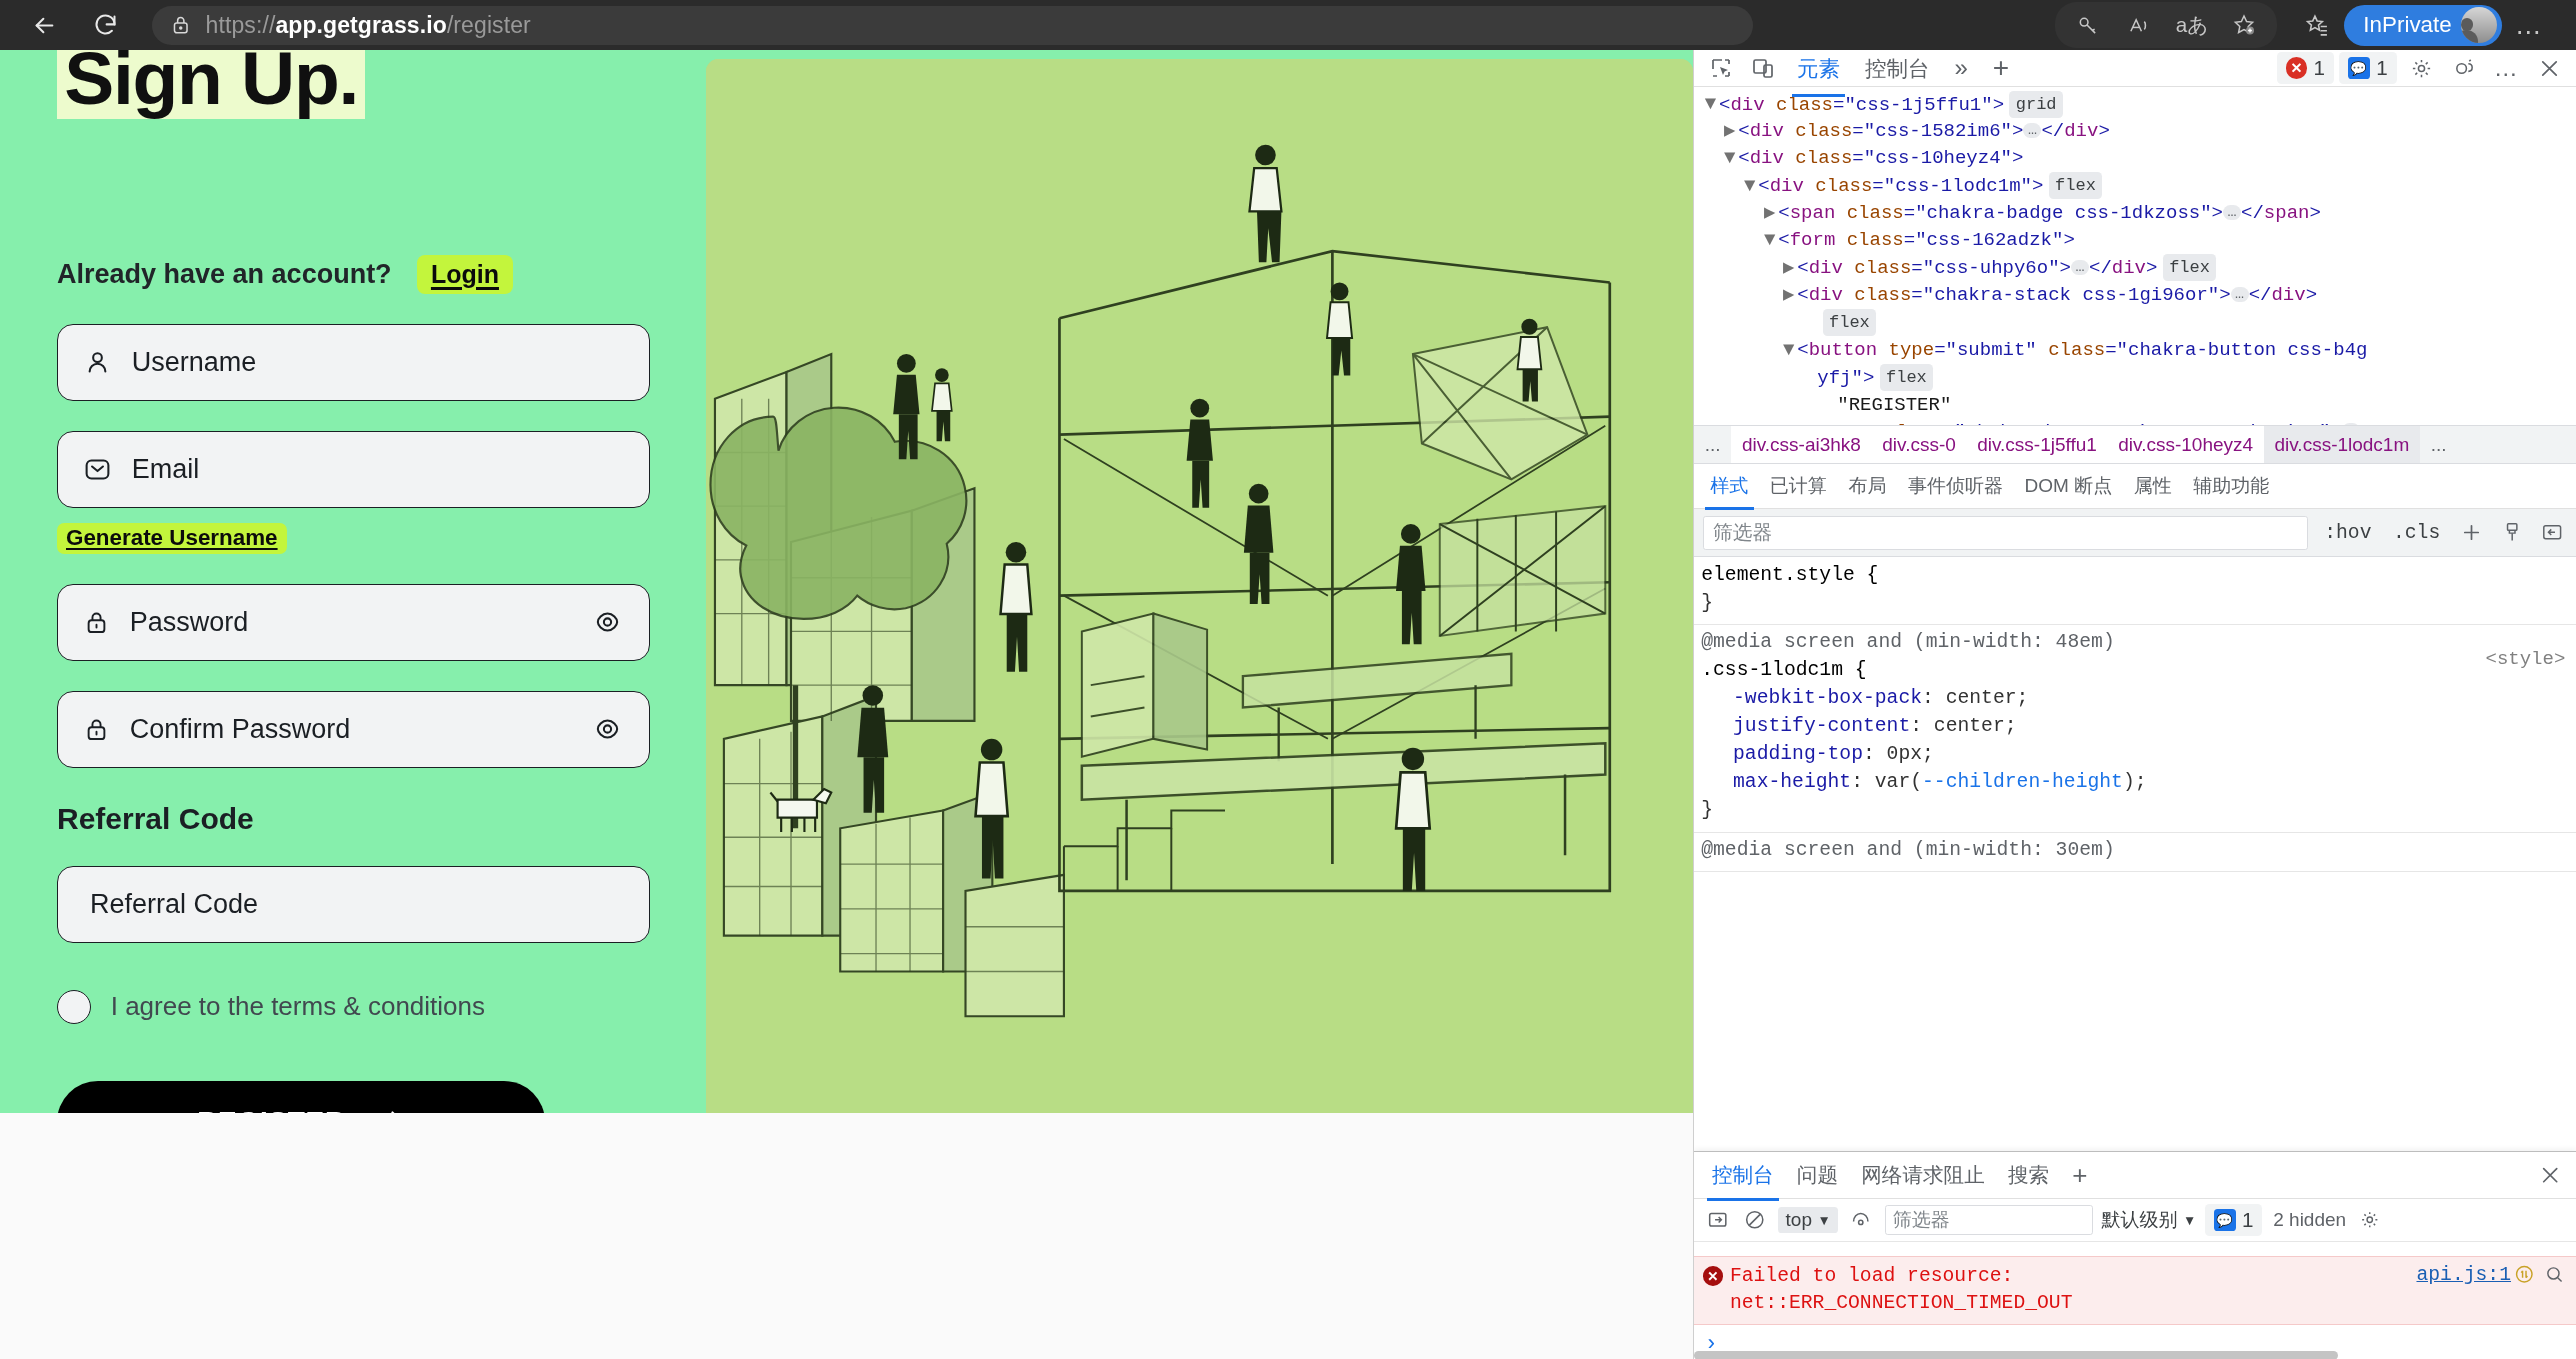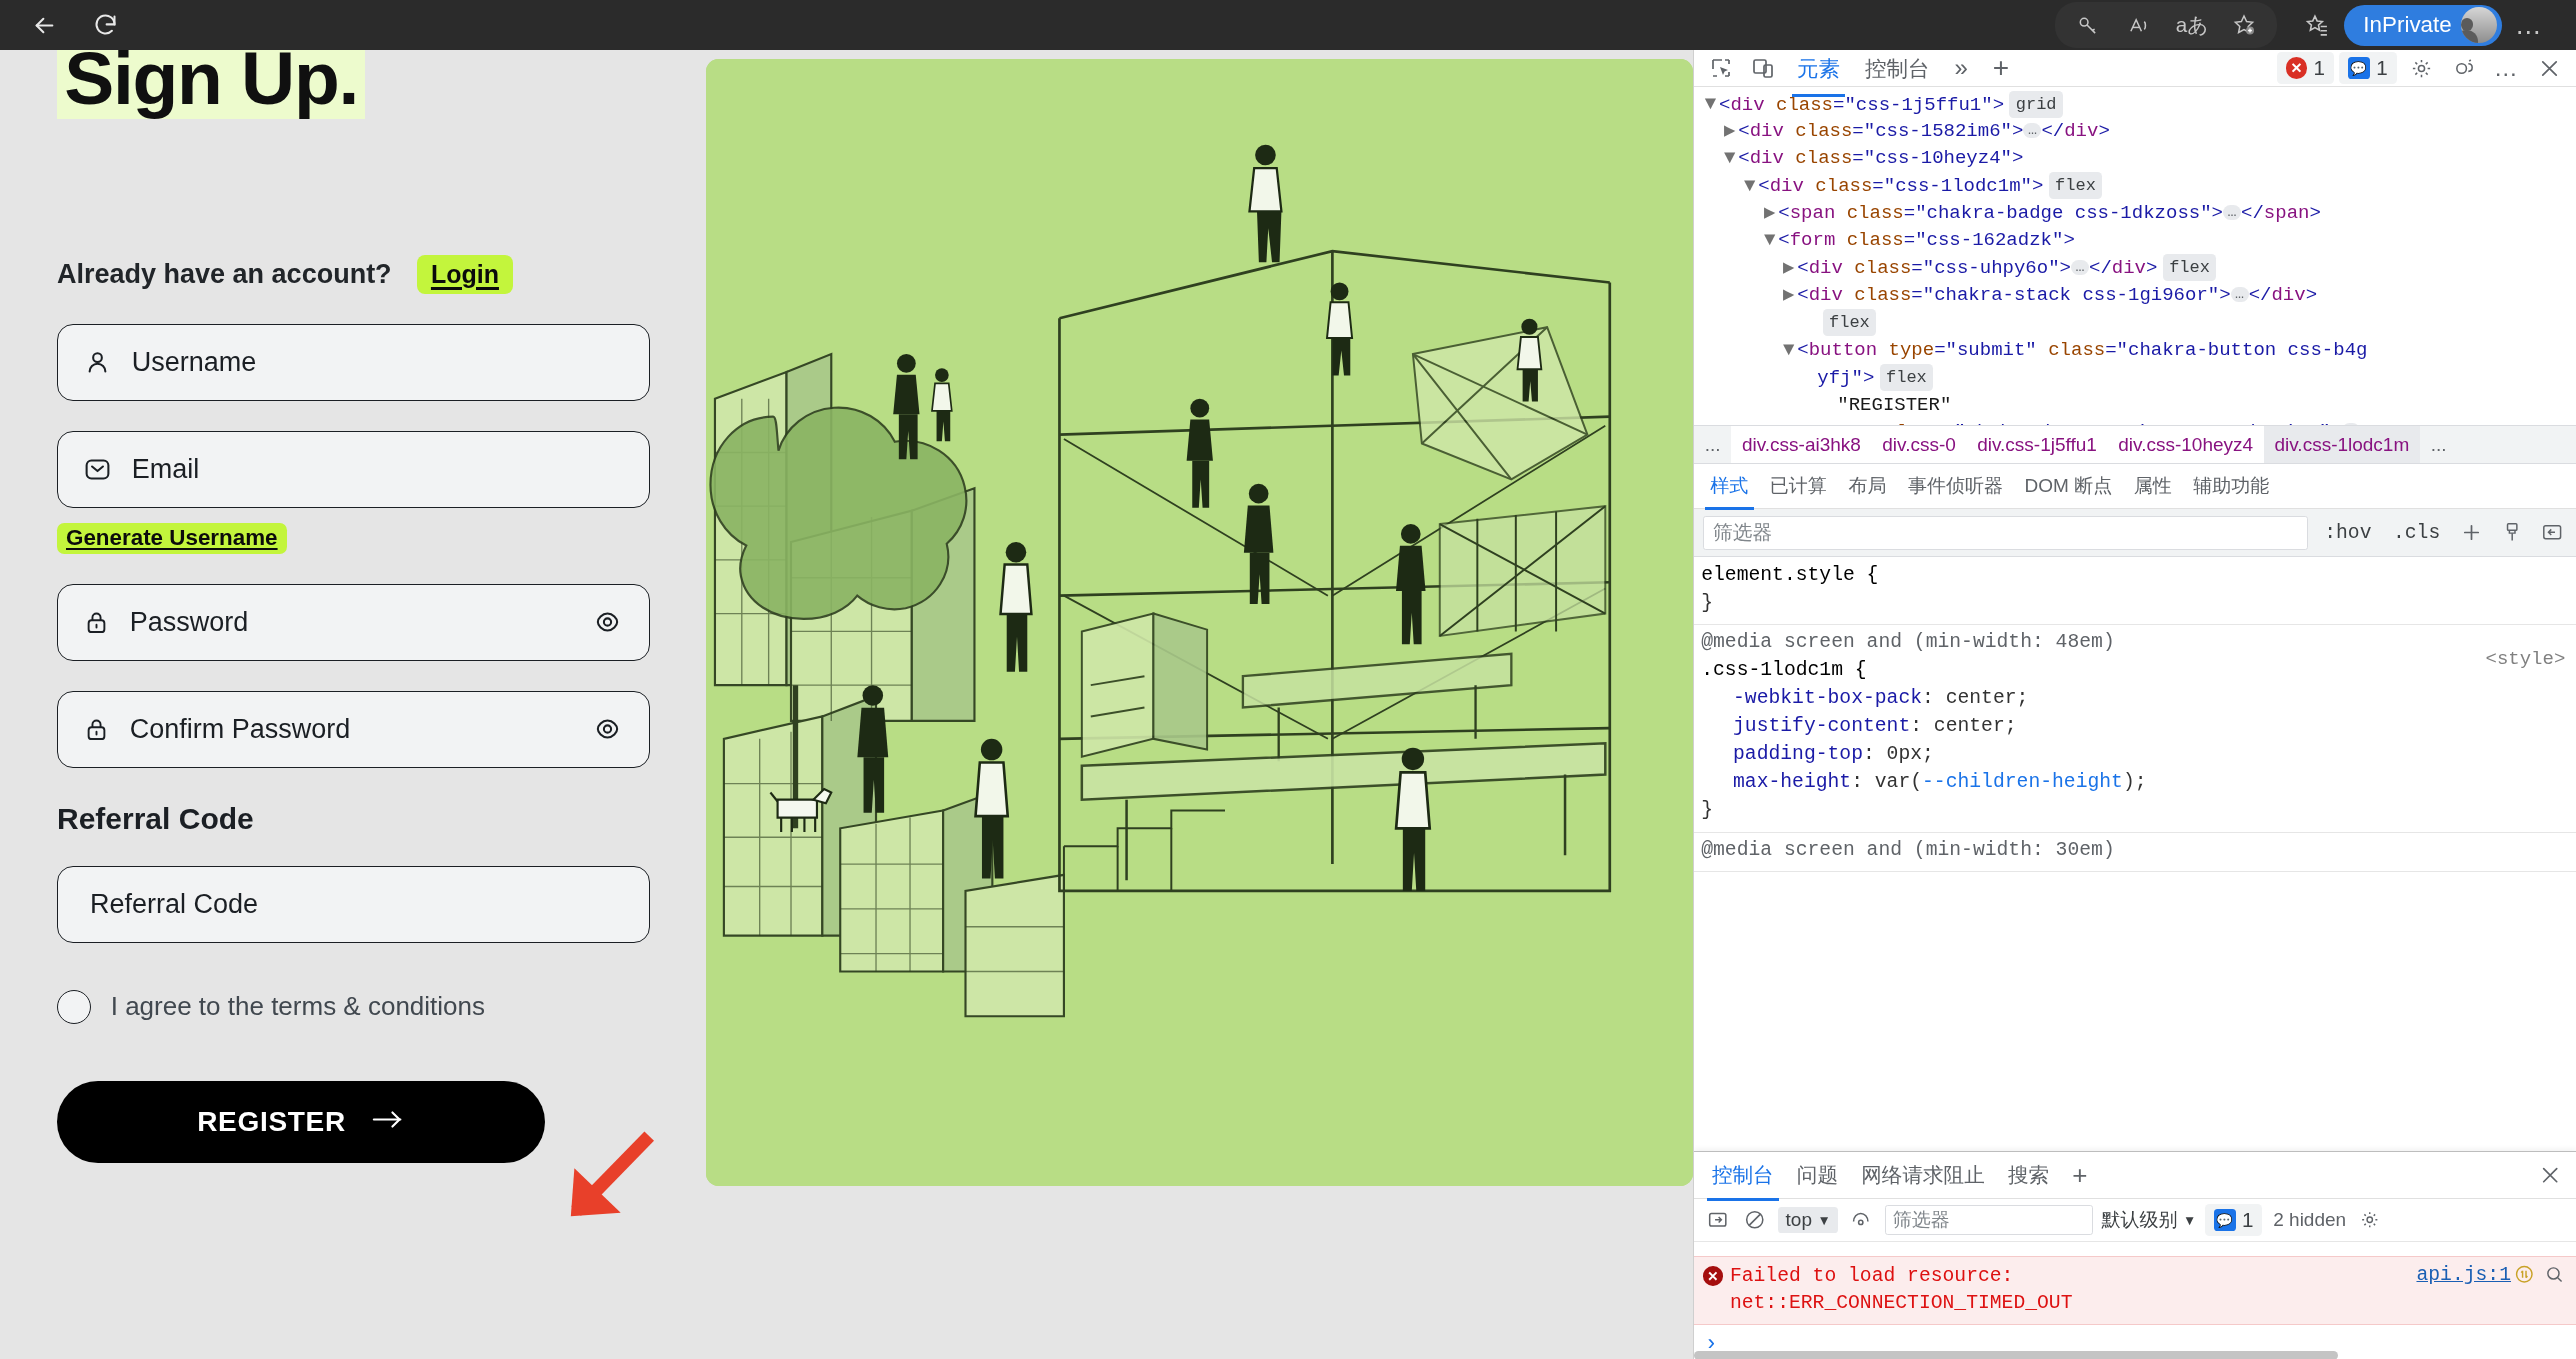--- a/index.html
+++ b/index.html
@@ -81,22 +81,22 @@
   }
   .avatar-circle .head { width: 12.5px; height: 12.5px; border-radius: 50%;
     background: #5b5b5b; position: relative; top: -12.5px; }
   .avatar-circle .body { width: 23px; height: 13.4px;
     border-radius: 11.6px 11.6px 0 0; background: #5b5b5b;
     position: relative; left: -18px; top: 0; }
 
   
   .page {
     position: absolute; top: 50px; left: 0;
-    width: 1693px; height: 1309px;
-    background: #e5e5e5;
+    width: 1693px; height: 1063px;
+    background: #86efac;
     overflow: hidden;
   }
   .page-inner { position: relative; width: 100%; height: 100%; }
 
   
   .form-col {
     position: absolute; left: 0; top: 0;
     width: 707px; height: 100%;
     padding: 0 57px;
   }
@@ -482,20 +482,30 @@
         <path d="M11 18l-6-6 6-6"></path>
       </svg>
   </div>
   <div class="nav-btn">
     <svg width="27" height="27" viewBox="0 0 24 24" fill="none" stroke="currentColor" stroke-width="1.8" stroke-linecap="round">
         <path d="M20 11a8 8 0 1 0-2.3 5.7"></path>
         <path d="M20 4v7h-7"></path>
       </svg>
   </div>
 
+  <div class="urlbar">
+    <span class="lock-icon">
+      <svg width="21.5" height="21.5" viewBox="0 0 24 24" fill="none" stroke="currentColor" stroke-width="1.7">
+          <rect x="5" y="10" width="14" height="11" rx="2.5"></rect>
+          <path d="M8.5 10V7.5a3.5 3.5 0 0 1 7 0V10"></path>
+          <circle cx="12" cy="15.5" r="1.1" fill="currentColor"></circle>
+        </svg>
+    </span>
+    <span class="url-text"><span>https://</span><span class="host">app.getgrass.io</span><span>/register</span></span>
+  </div>
 
   <div class="chrome-right">
     <div class="chrome-icons-group">
       <div class="cbtn">
         <svg width="23" height="23" viewBox="0 0 24 24" fill="none" stroke="currentColor" stroke-width="1.6">
             <circle cx="8.5" cy="8.5" r="4"></circle>
             <path d="M11.5 11.5 20 20"></path>
             <path d="M17 17l2.5-1"></path>
           </svg>
       </div>

